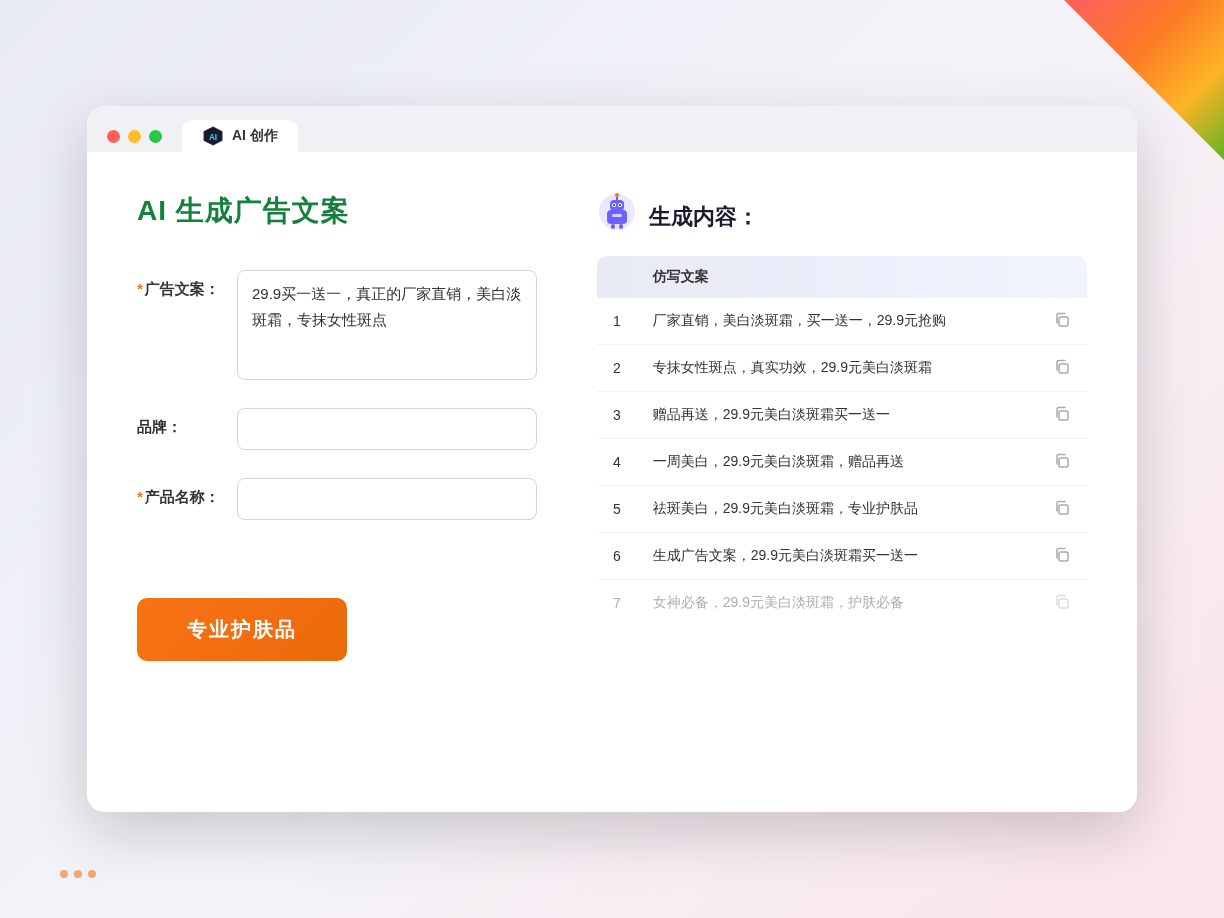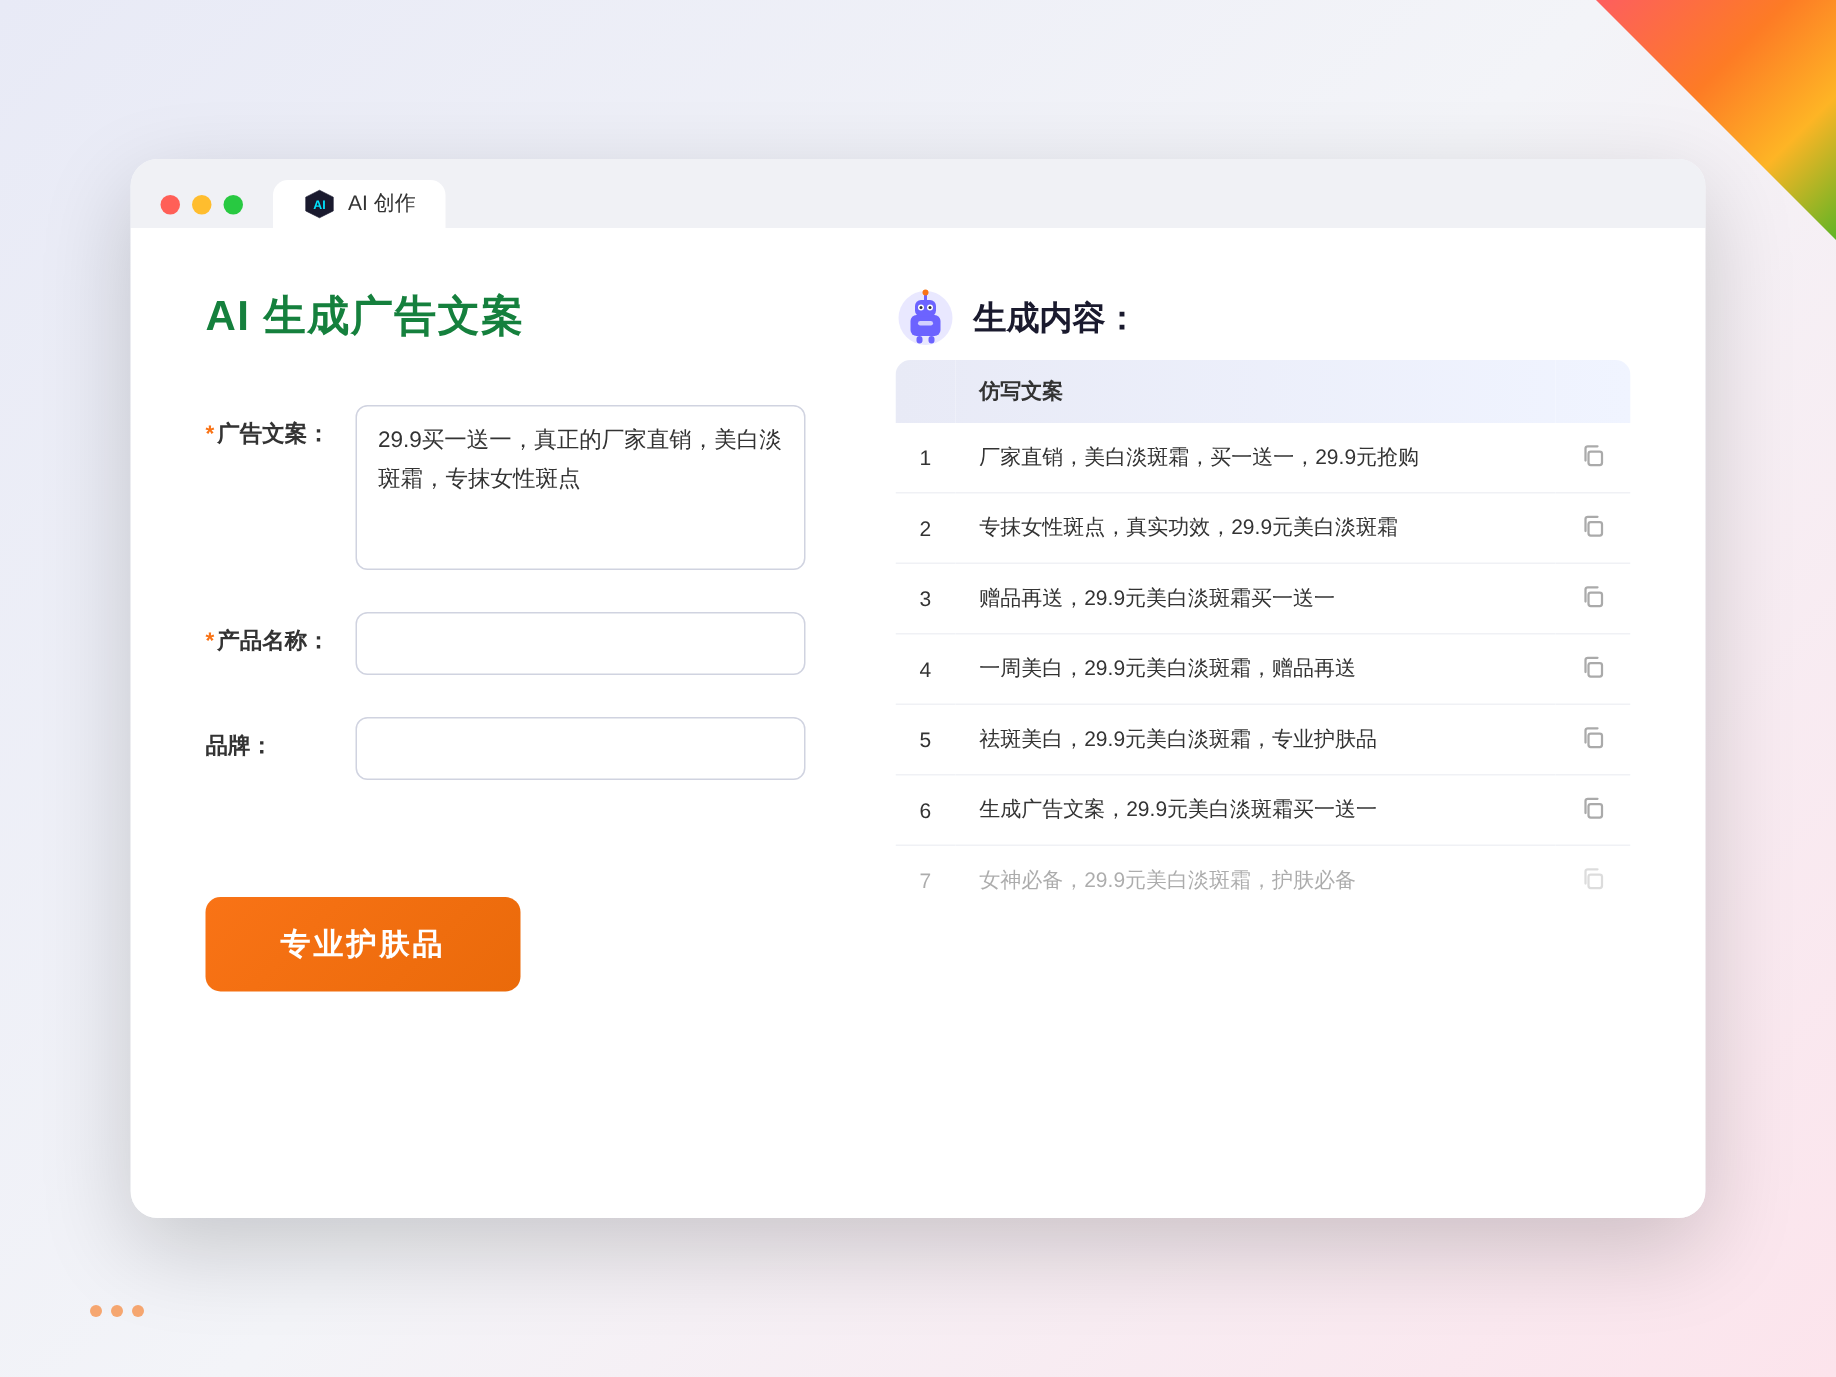--- a/index.html
+++ b/index.html
@@ -80,21 +80,21 @@
       gap: 8px;
     }
 
     .tab-icon {
       width: 22px; height: 22px;
     }
 
     .tab-title {
       font-size: 14px;
       color: #333;
-      font-weight: 400;
+      font-weight: 700;
     }
 
     .browser-content {
       background: #ffffff;
       padding: 40px 50px 50px;
       min-height: 660px;
     }
 
     .main-layout {
       display: flex;
@@ -171,23 +171,23 @@
       font-family: inherit;
     }
 
     
     .right-panel {
       flex: 1;
     }
 
     .result-header {
       display: flex;
-      align-items: center;
+      align-items: flex-end;
       gap: 12px;
-      margin-bottom: 8px;
+      margin-bottom: 24px;
     }
 
     .robot-icon {
       width: 40px; height: 40px;
     }
 
     .result-title {
       font-size: 22px;
       font-weight: 600;
       color: #1a1a2e;
@@ -286,29 +286,29 @@
         
         <div class="form-group">
           <label class="form-label">
             <span class="required-star">*</span><span>广告文案：</span>
           </label>
           <textarea class="form-input" style="">29.9买一送一，真正的厂家直销，美白淡斑霜，专抹女性斑点</textarea>
         </div>
 
         
         <div class="form-group">
+          <label class="form-label">品牌：</label>
+          <input type="text" class="form-input" style="">
+        </div>
+
+        
+        <div class="form-group">
           <label class="form-label">
             <span class="required-star">*</span><span>产品名称：</span>
           </label>
-          <input type="text" class="form-input" style="">
-        </div>
-
-        
-        <div class="form-group">
-          <label class="form-label">品牌：</label>
           <input type="text" class="form-input" style="">
         </div>
 
         <button class="submit-btn">专业护肤品</button>
       </div>
 
       <div class="right-panel">
         <div class="result-header">
 
           <svg class="robot-icon" viewBox="0 0 40 40" fill="none">

